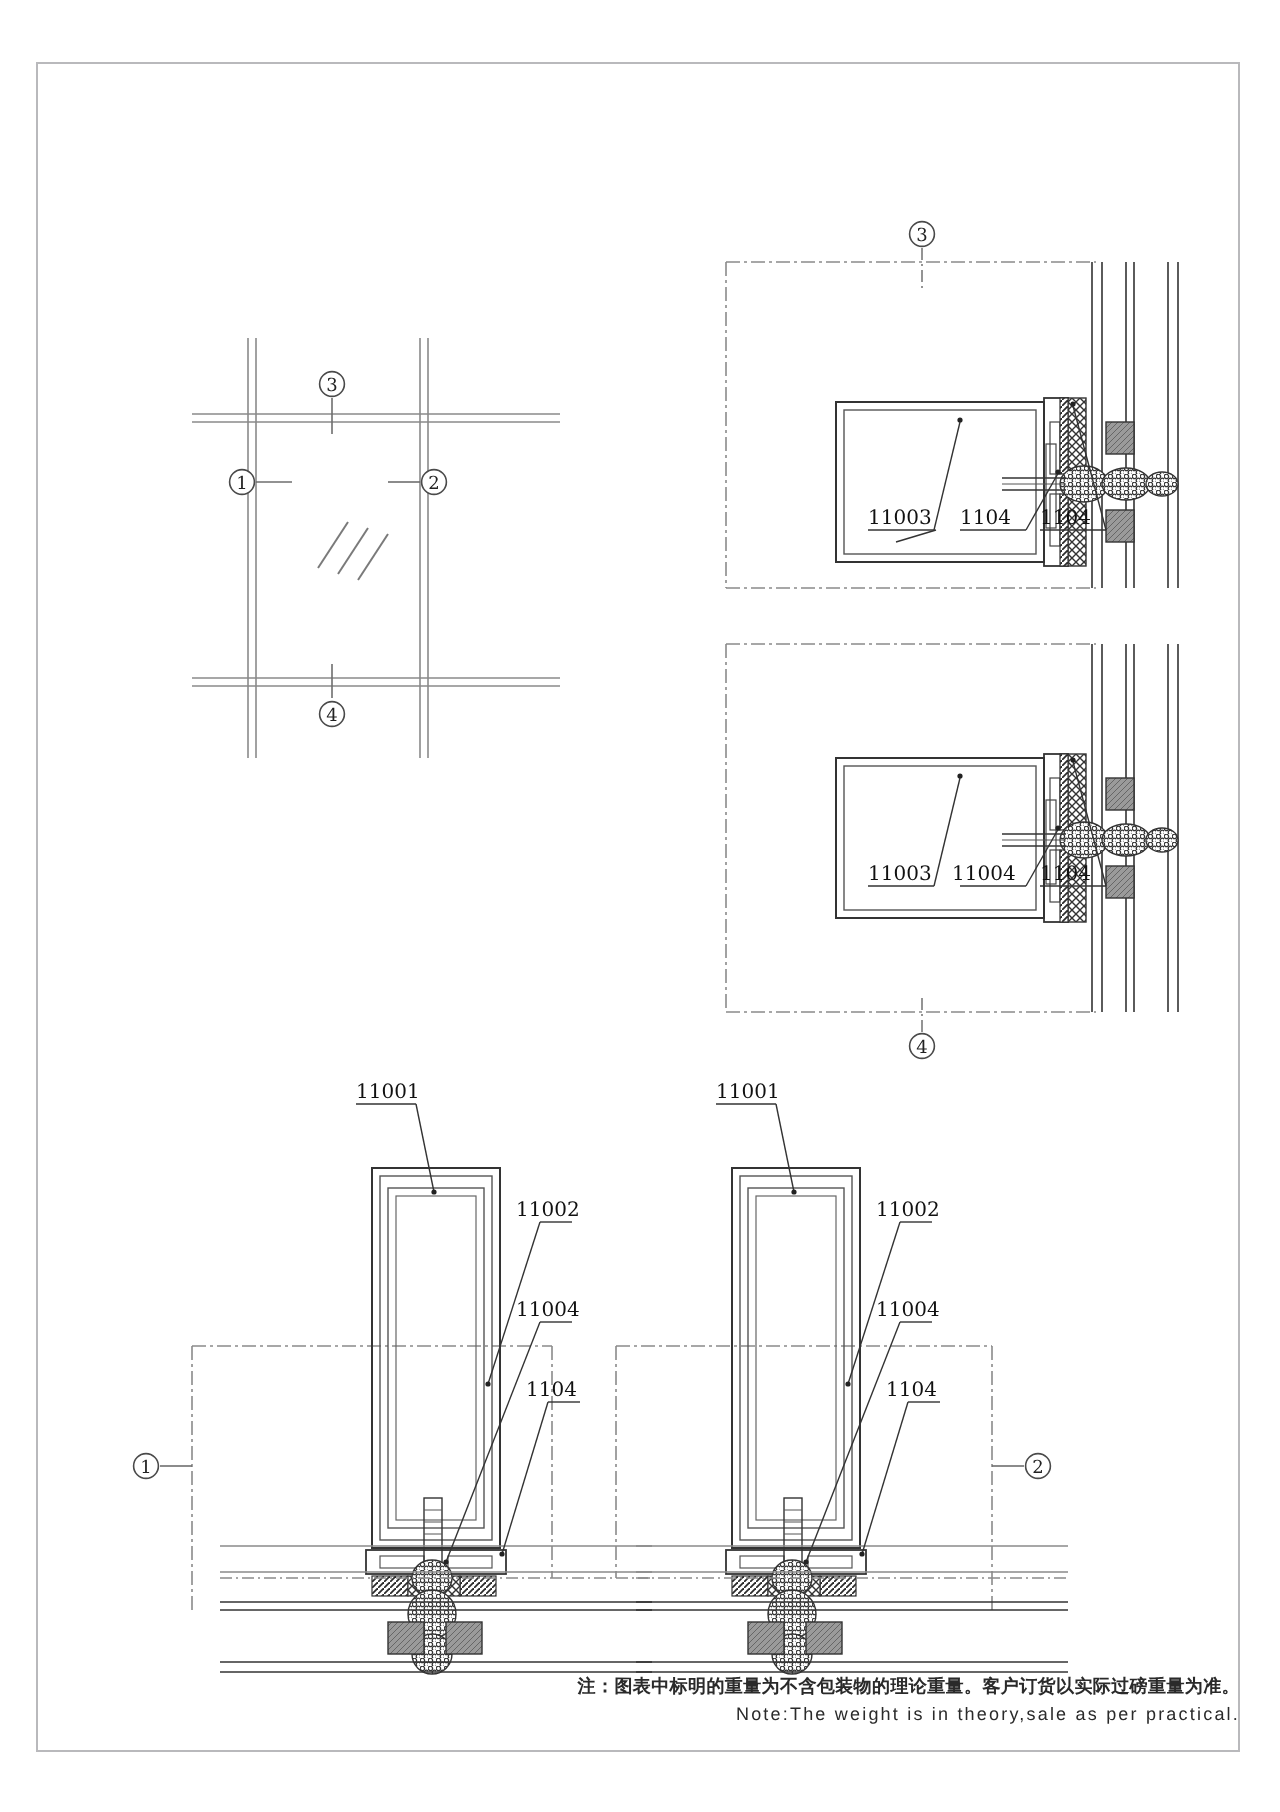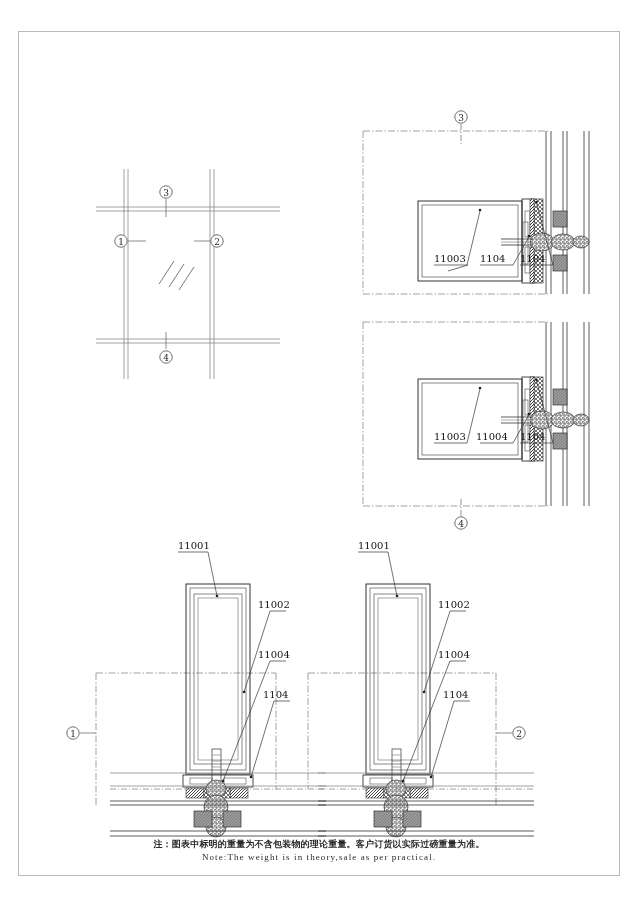--- a/index.html
+++ b/index.html
@@ -45,29 +45,29 @@
     position:absolute;right:14px;top:31px;
     font-family:"DejaVu Sans", sans-serif;
     font-size:11px;letter-spacing:.1px;color:#101010;white-space:nowrap;
     transform:scaleX(.98);transform-origin:right top;
   }
   
   #drawing{position:absolute;left:18px;top:89px;width:602px;height:787px;}
   #drawing svg{display:block;}
   
   #note-block{
-    position:absolute;left:18px;top:838px;width:602px;text-align:center;
+    position:absolute;left:18px;top:838px;width:602px;text-align:right;
     line-height:1.45;
   }
   #note-cn{
     font-family:"DejaVu Sans", sans-serif;
     font-size:9px;color:#2a2a2a;letter-spacing:.2px;font-weight:bold;
   }
   #note-en{
-    font-family:Liberation Serif, serif;
+    font-family:Liberation Sans, sans-serif;
     font-size:9px;color:#2a2a2a;letter-spacing:1.1px;
   }
 </style>
 </head>
 <body>
 
 <div id="title-bar">
 
   <svg id="logo-mark" viewBox="0 0 54 38" xmlns="http://www.w3.org/2000/svg">
     <g stroke="#000" stroke-width="0.6">

